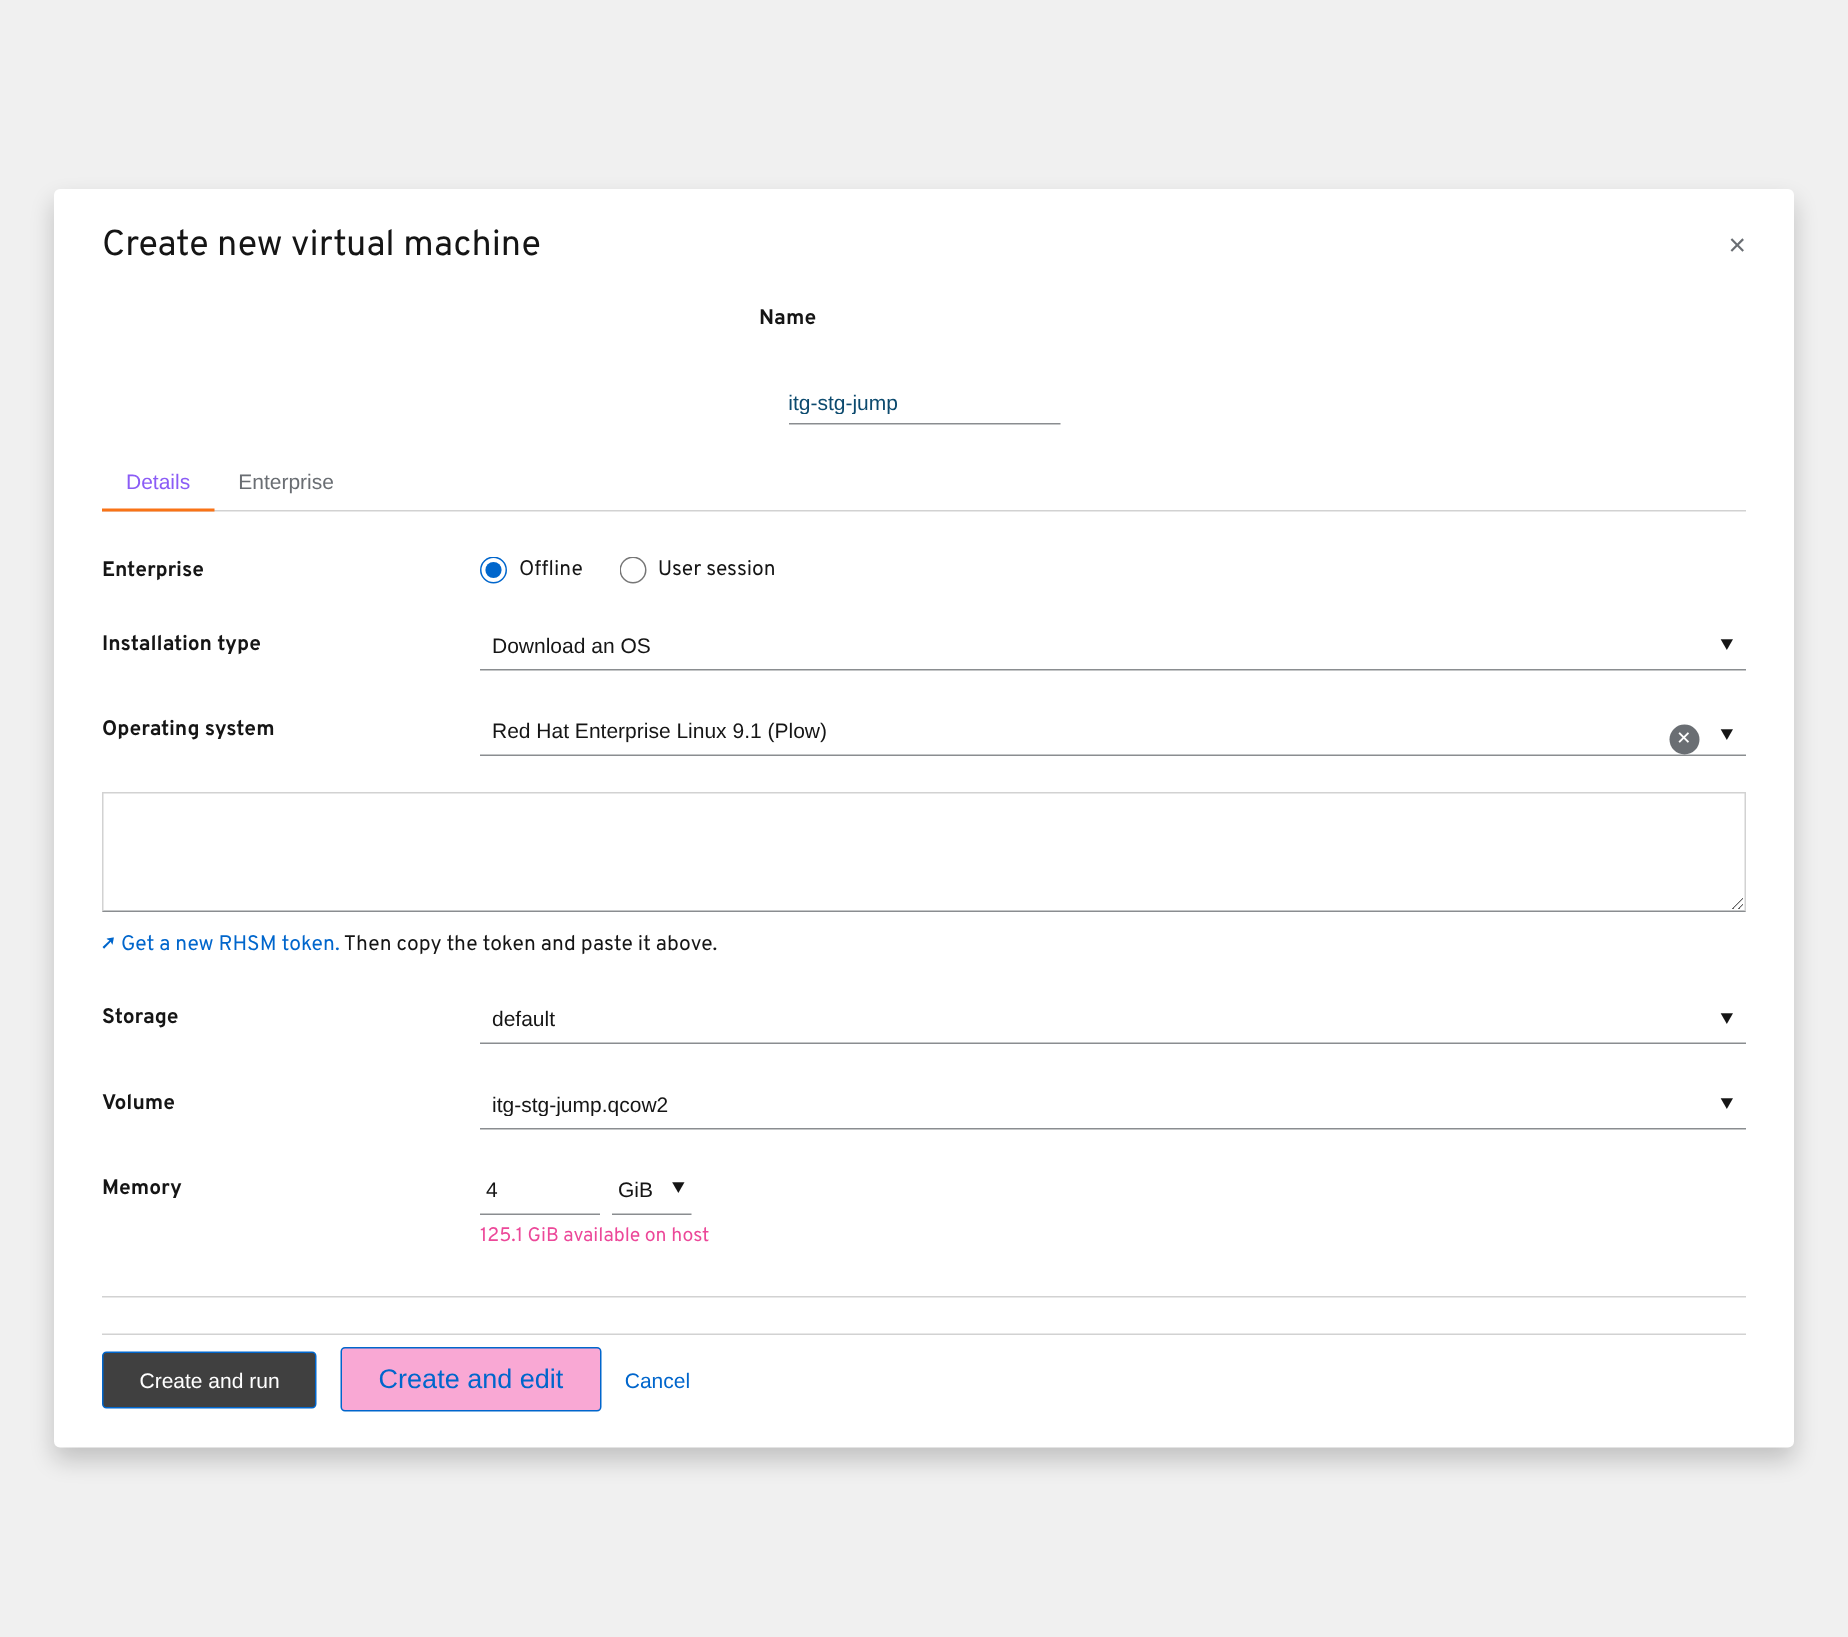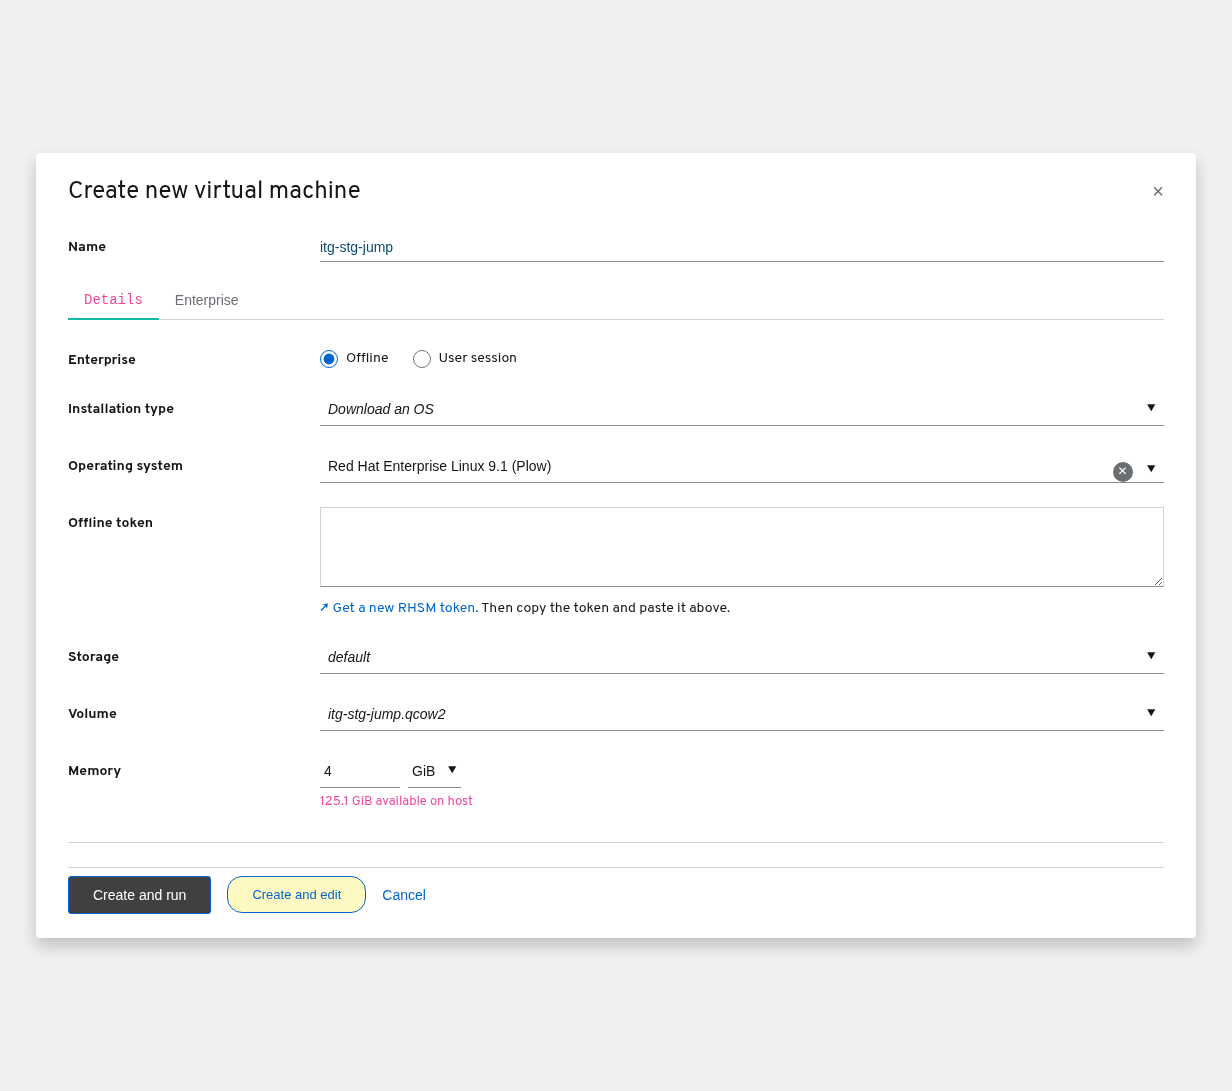--- a/index.html
+++ b/index.html
@@ -51,20 +51,21 @@
       padding: 0;
       line-height: 1;
       margin-top: 4px;
     }
 
     .name-row {
       display: flex;
       align-items: center;
       margin-bottom: 20px;
       gap: 32px;
+      flex-direction: column;
     }
 
     .field-label {
       font-weight: 700;
       font-size: 14px;
       color: #151515;
       width: 220px;
       flex-shrink: 0;
     }
 
@@ -96,24 +97,23 @@
       color: #6a6e73;
       border-bottom: 2px solid transparent;
       margin-bottom: -1px;
       background: none;
       border-top: none;
       border-left: none;
       border-right: none;
     }
 
     .tab.active {
-      color: #ec4899;
-      border-bottom: 2px solid #14b8a6;
+      color: #8b5cf6;
+      border-bottom: 2px solid #f97316;
       font-weight: 400;
-      font-family: Liberation Mono, monospace;
     }
 
     .form-row {
       display: flex;
       align-items: flex-start;
       margin-bottom: 24px;
       gap: 32px;
     }
 
     .form-row .field-label {
@@ -151,21 +151,20 @@
       padding: 8px 32px 8px 8px;
       border: none;
       border-bottom: 1px solid #8a8d90;
       font-size: 14px;
       color: #151515;
       background: transparent;
       appearance: none;
       -webkit-appearance: none;
       cursor: pointer;
       outline: none;
-      font-style: italic;
     }
 
     .select-wrapper {
       position: relative;
       width: 100%;
     }
 
     .select-wrapper .chevron-icon {
       position: absolute;
       right: 8px;
@@ -323,27 +322,27 @@
       color: #ffffff;
       border: 1px solid #0066cc;
       padding: 10px 24px;
       font-size: 14px;
       cursor: pointer;
       border-radius: 3px;
       font-weight: 400;
     }
 
     .btn-secondary {
-      background: #fef9c3;
+      background: #f9a8d4;
       color: #0066cc;
       border: 1px solid #0066cc;
       padding: 10px 24px;
-      font-size: 13px;
-      cursor: pointer;
-      border-radius: 15px;
+      font-size: 18px;
+      cursor: pointer;
+      border-radius: 3px;
       font-weight: 400;
     }
 
     .btn-link {
       background: none;
       border: none;
       color: #0066cc;
       font-size: 14px;
       cursor: pointer;
       padding: 10px 0;
@@ -411,21 +410,20 @@
     <div class="form-content">
       <div class="os-field-wrapper">
         <input type="text" class="os-input" value="Red Hat Enterprise Linux 9.1 (Plow)" style="">
         <div class="os-clear-icon">✕</div>
         <span class="os-dropdown-icon">▼</span>
       </div>
     </div>
   </div>
 
   <div class="form-row">
-    <span class="field-label">Offline token</span>
     <div class="form-content">
       <textarea class="textarea-field" style=""></textarea>
       <div class="token-link-row">
         <a class="token-link" href="#">
           <span class="ext-link-icon">↗</span>
           <span>Get a new RHSM token.</span>
         </a>
         <span> Then copy the token and paste it above.</span>
       </div>
     </div>

